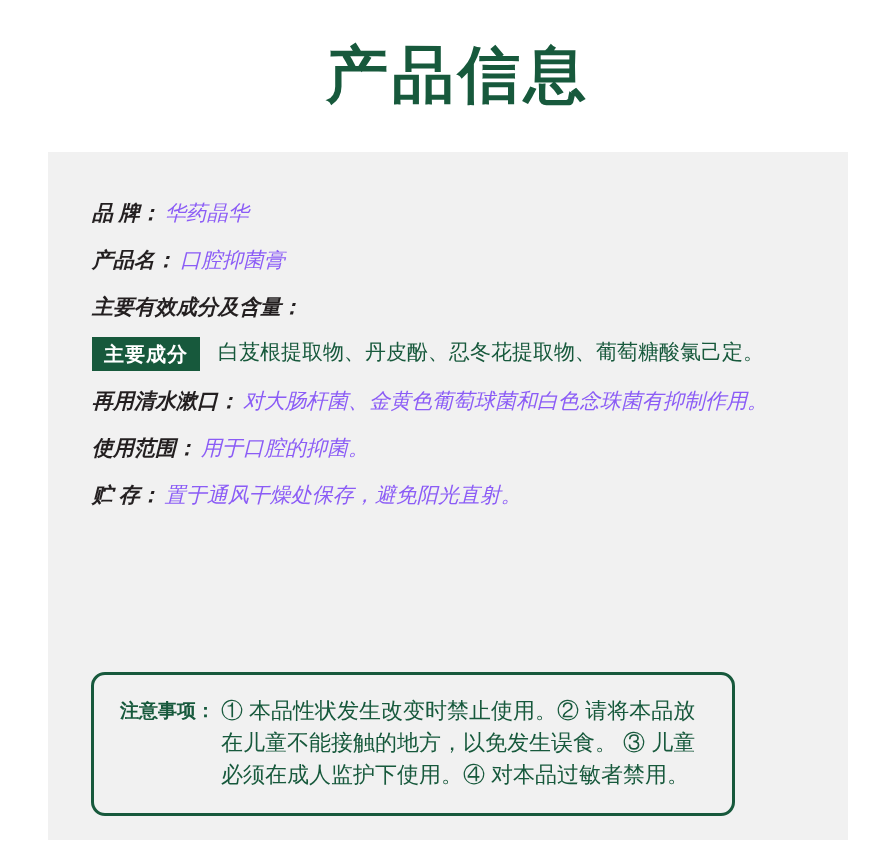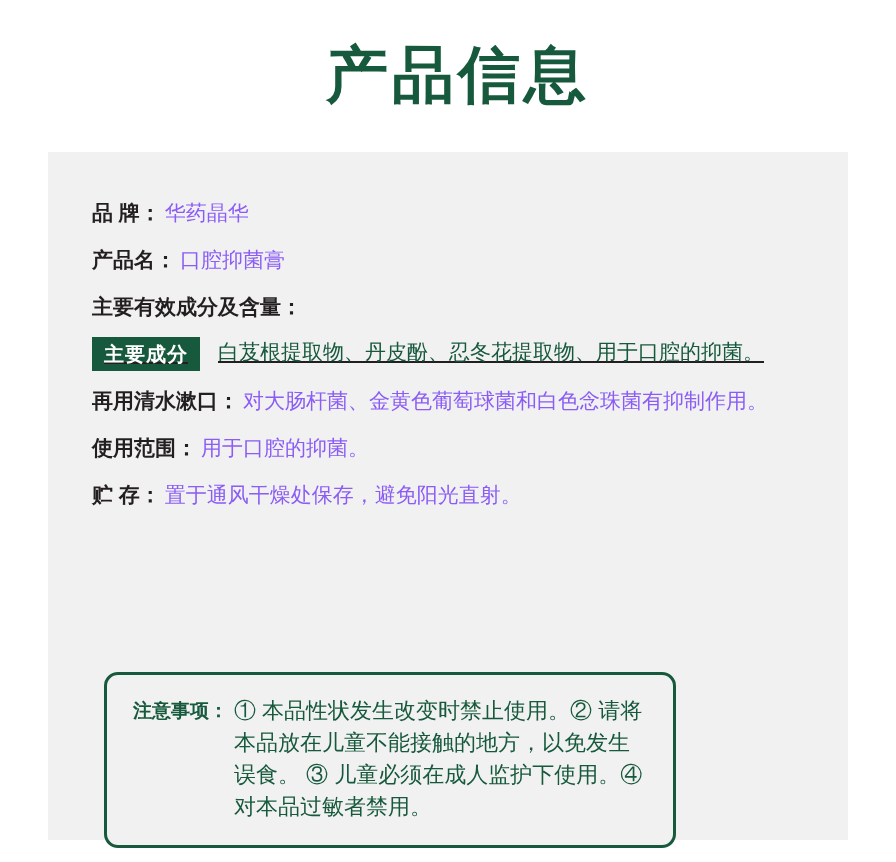--- a/index.html
+++ b/index.html
@@ -43,41 +43,41 @@
     padding: 44px 44px 0 44px;
   }
   .spec-list {
     margin: 0;
     padding: 0;
   }
   .row {
     display: flex;
     align-items: center;
     margin-bottom: 13px;
+    font-style: italic;
   }
   .label {
     font-size: 21px;
     font-weight: bold;
     color: #231f20;
     white-space: nowrap;
     line-height: 34px;
     flex: 0 0 auto;
   }
   .value {
     font-size: 21px;
     color: #8b5cf6;
     line-height: 34px;
     flex: 1 1 auto;
     padding-left: 4px;
   }
   .badge-row {
     display: flex;
     align-items: flex-start;
     margin-bottom: 13px;
-    text-decoration: underline;
   }
   .badge {
     background: #17593c;
     color: #ffffff;
     font-size: 20px;
     font-weight: bold;
     padding: 4px 12px;
     line-height: 26px;
     flex: 0 0 auto;
     letter-spacing: 1px;
@@ -85,23 +85,23 @@
   .badge-value {
     color: #17593c;
     font-size: 21px;
     line-height: 34px;
     padding-left: 18px;
     flex: 1 1 auto;
     margin-top: -2px;
   }
   .notice {
     position: absolute;
-    left: 104px;
+    left: 91px;
     top: 672px;
-    width: 572px;
+    width: 644px;
     box-sizing: border-box;
     border: 3px solid #17593c;
     border-radius: 14px;
     padding: 20px 26px 22px 26px;
     background: #f1f1f1;
   }
   .notice-inner {
     display: flex;
     align-items: flex-start;
   }
@@ -141,21 +141,21 @@
         <span class="label">产品名：</span>
         <span class="value">口腔抑菌膏</span>
       </div>
 
       <div class="row">
         <span class="label">主要有效成分及含量：</span>
       </div>
 
       <div class="badge-row">
         <span class="badge">主要成分</span>
-        <span class="badge-value">白芨根提取物、丹皮酚、忍冬花提取物、用于口腔的抑菌。</span>
+        <span class="badge-value">白芨根提取物、丹皮酚、忍冬花提取物、葡萄糖酸氯己定。</span>
       </div>
 
       <div class="row">
         <span class="label">再用清水漱口：</span>
         <span class="value">对大肠杆菌、金黄色葡萄球菌和白色念珠菌有抑制作用。</span>
       </div>
 
 
       <div class="row">
         <span class="label">使用范围：</span>

